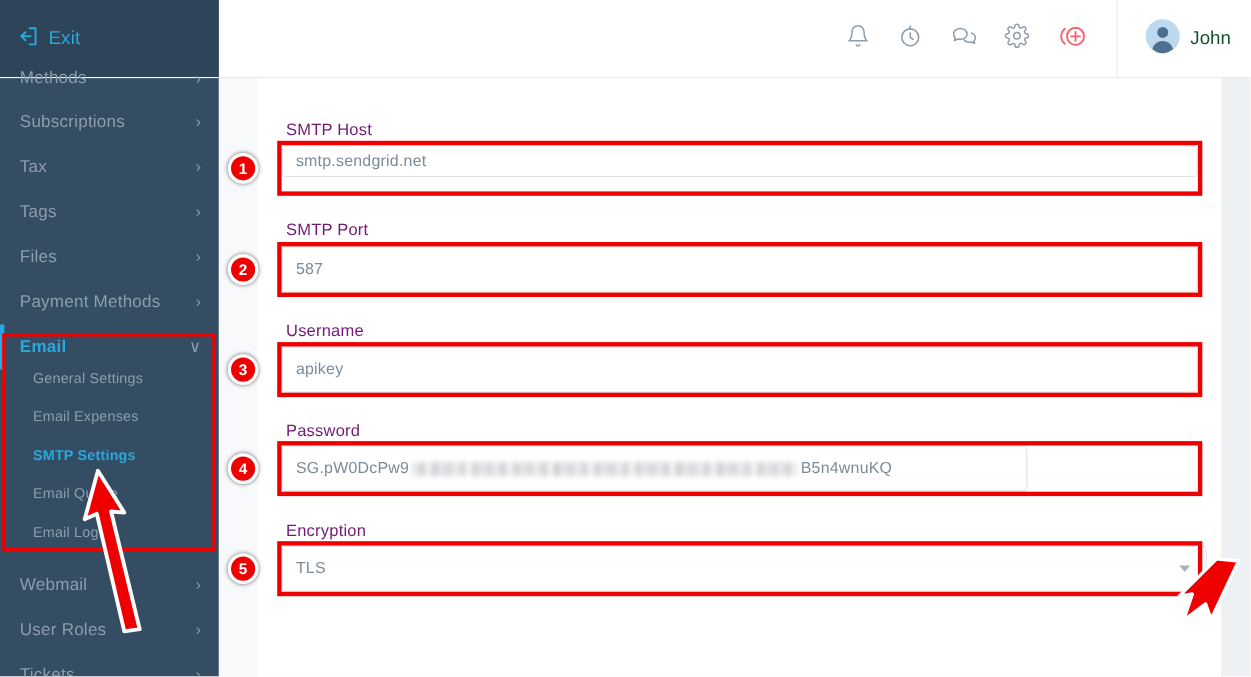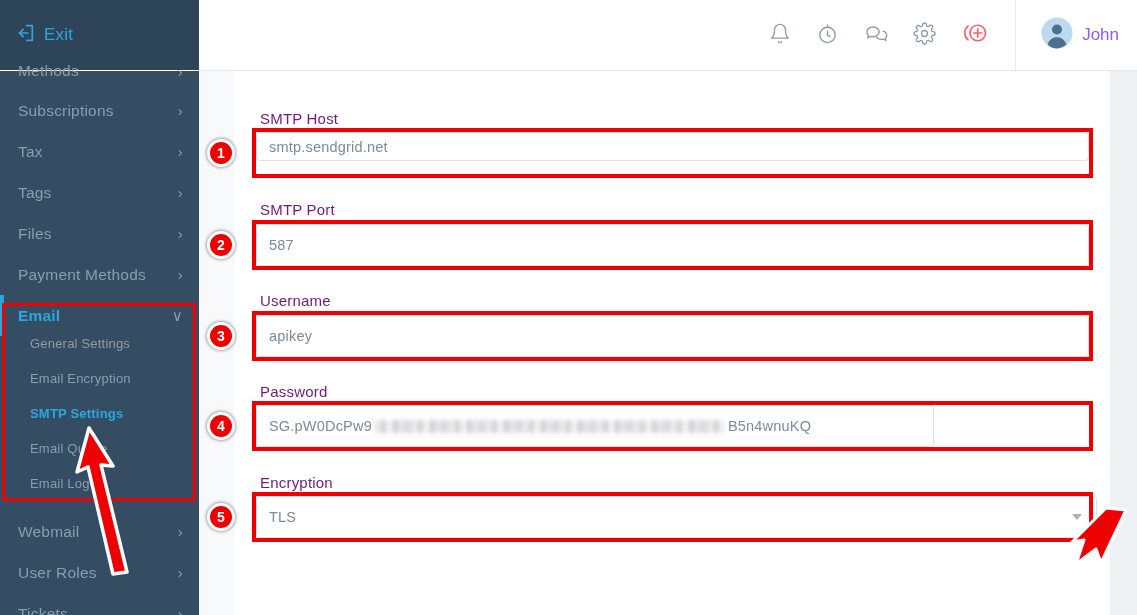--- a/index.html
+++ b/index.html
@@ -132,21 +132,21 @@
   #user-box {
     display: flex;
     align-items: center;
     gap: 9px;
     height: 71px;
     padding: 0 18px 0 25px;
     border-left: 1px solid #e6eaee;
     box-sizing: border-box;
   }
   #user-box .uname {
-    color: #8b5cf6;
+    color: #14532d;
     font-size: 17px;
   }
 
   
   #main {
     position: absolute;
     left: 199px; top: 71px;
     width: 938px;
     height: 544px;
     background: #eef1f4;
@@ -293,21 +293,21 @@
 
     <div class="nav-item active">
       <span>Email</span>
       <span class="chev">∨</span>
     </div>
 
     <div class="sub-item">
       <span>General Settings</span>
     </div>
     <div class="sub-item">
-      <span>Email Encryption</span>
+      <span>Email Expenses</span>
     </div>
     <div class="sub-item current">
       <span>SMTP Settings</span>
     </div>
     <div class="sub-item">
       <span>Email Queue</span>
     </div>
     <div class="sub-item">
       <span>Email Log</span>
     </div>

